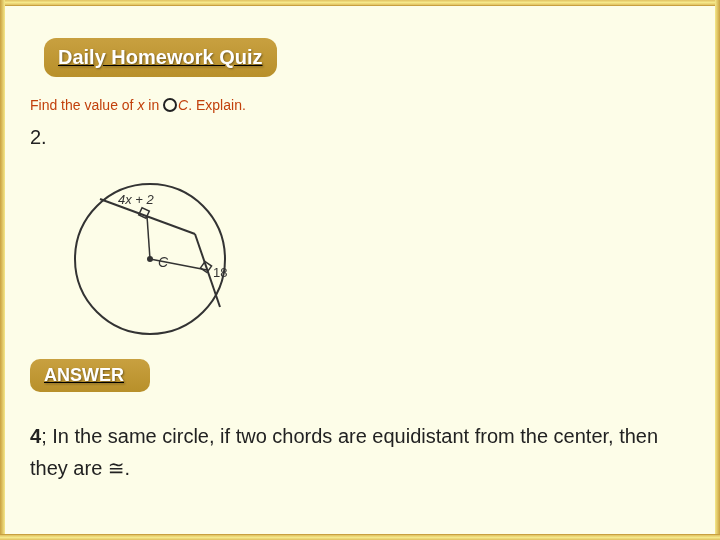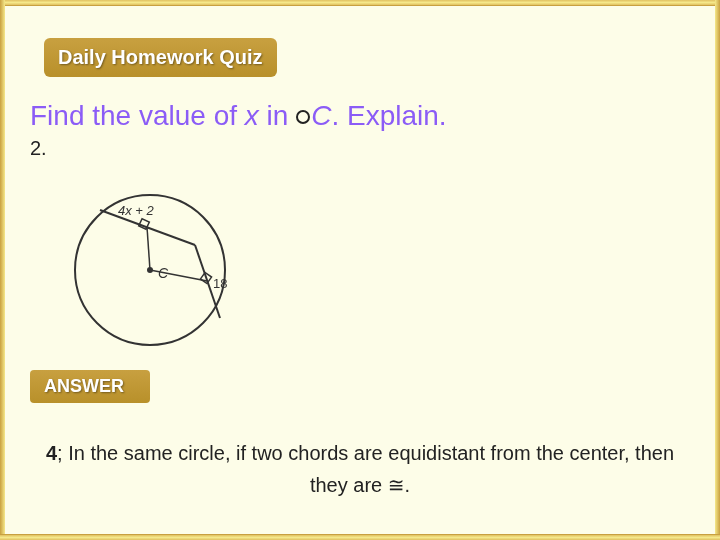--- a/index.html
+++ b/index.html
@@ -15,41 +15,43 @@
     .page {
       width: 720px;
       height: 540px;
       background: #fdfde8;
       position: relative;
       padding: 0;
     }
 
     .header-bar {
       background: linear-gradient(to bottom, #c8a040, #b8902a);
-      border-radius: 6px;
+      border-radius: 12px;
       margin: 12px 14px 0 14px;
       padding: 8px 14px;
       display: inline-block;
       min-width: 200px;
+      text-decoration: underline;
     }
 
     .header-bar-title {
       color: white;
       font-size: 20px;
       font-weight: bold;
       text-shadow: 1px 1px 2px rgba(0,0,0,0.4);
     }
 
     .content {
       padding: 20px 30px 20px 30px;
     }
 
     .question-text {
-      font-size: 28px;
-      color: #8b5cf6;
+      font-size: 14px;
+      color: #c2410c;
+      margin-bottom: 10px;
       line-height: 1.5;
     }
 
     .question-text em {
       font-style: italic;
     }
 
     .circle-symbol {
       display: inline-block;
       width: 14px;
@@ -71,40 +73,40 @@
     .diagram-area {
       margin: 10px 0 10px 20px;
       width: 200px;
       height: 180px;
       position: relative;
       text-align: center;
     }
 
     .answer-bar {
       background: linear-gradient(to bottom, #c8a040, #b8902a);
-      border-radius: 4px;
+      border-radius: 10px;
       margin: 10px 0 14px 0;
       padding: 6px 14px;
       display: inline-block;
       min-width: 120px;
+      text-decoration: underline;
     }
 
     .answer-bar-title {
       color: white;
       font-size: 18px;
       font-weight: bold;
       text-shadow: 1px 1px 2px rgba(0,0,0,0.4);
     }
 
     .answer-text {
       font-size: 20px;
       color: #222;
       line-height: 1.6;
-      margin-top: 20px;
-      text-align: center;
+      margin-top: 14px;
     }
 
     .answer-text .answer-num {
       font-weight: bold;
     }
 
     .congruent-symbol {
       font-size: 20px;
     }
 

